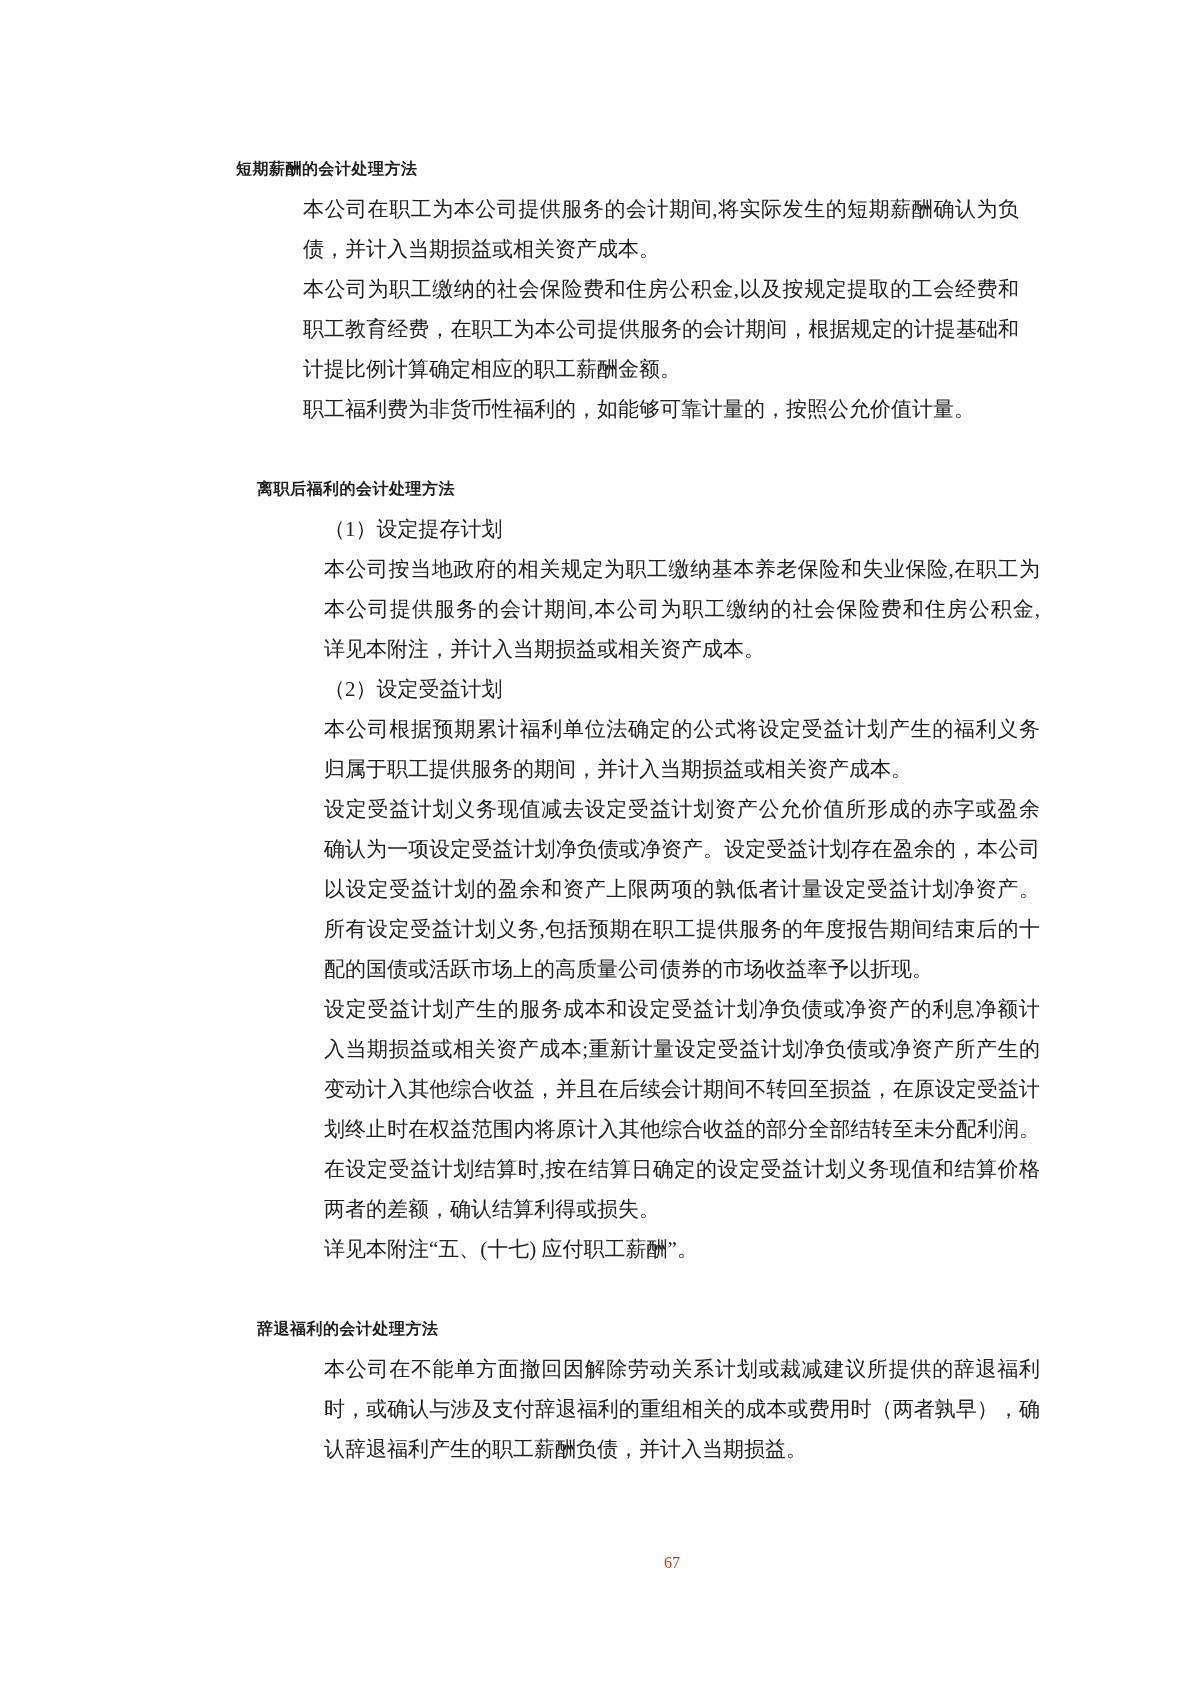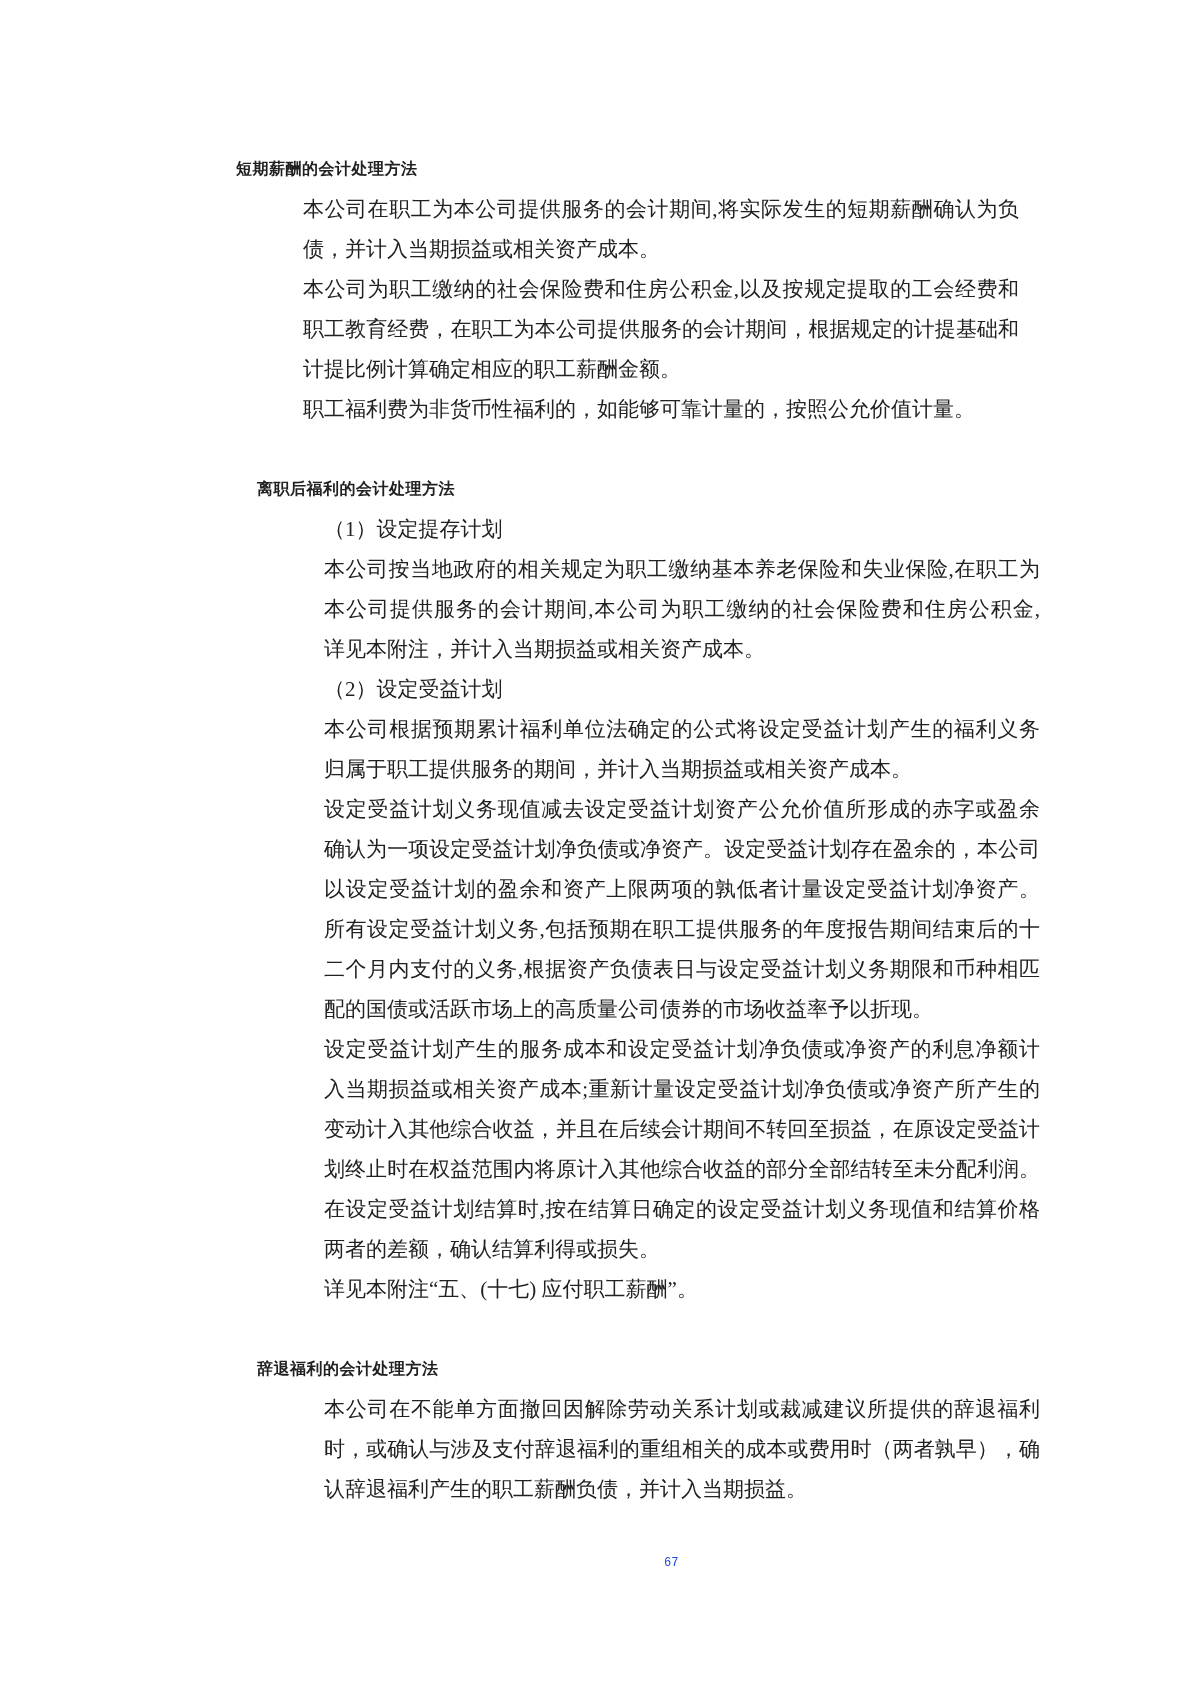--- a/index.html
+++ b/index.html
@@ -37,24 +37,24 @@
     overflow: hidden;
   }
   .text-line.j {
     text-align: justify;
     text-align-last: justify;
   }
   .page-number {
     position: absolute;
     left: 664px;
     top: 1549px;
-    font-family: Liberation Mono, monospace;
-    font-size: 12px;
+    font-family: Liberation Serif, serif;
+    font-size: 16px;
     line-height: 28px;
-    color: #1d4ed8;
+    color: #c2410c;
   }
 </style>
 </head>
 <body>
 
 <div class="doc" id="doc">
     <div class="section">
       <div class="section-heading">短期薪酬的会计处理方法</div>
       <div class="text-line j">本公司在职工为本公司提供服务的会计期间,将实际发生的短期薪酬确认为负</div>
       <div class="text-line">债，并计入当期损益或相关资产成本。</div>
@@ -69,21 +69,20 @@
       <div class="text-line j">本公司按当地政府的相关规定为职工缴纳基本养老保险和失业保险,在职工为</div>
       <div class="text-line j">本公司提供服务的会计期间,本公司为职工缴纳的社会保险费和住房公积金,</div>
       <div class="text-line">详见本附注，并计入当期损益或相关资产成本。</div>
       <div class="text-line">（2）设定受益计划</div>
       <div class="text-line j">本公司根据预期累计福利单位法确定的公式将设定受益计划产生的福利义务</div>
       <div class="text-line">归属于职工提供服务的期间，并计入当期损益或相关资产成本。</div>
       <div class="text-line j">设定受益计划义务现值减去设定受益计划资产公允价值所形成的赤字或盈余</div>
       <div class="text-line j">确认为一项设定受益计划净负债或净资产。设定受益计划存在盈余的，本公司</div>
       <div class="text-line j">以设定受益计划的盈余和资产上限两项的孰低者计量设定受益计划净资产。</div>
       <div class="text-line j">所有设定受益计划义务,包括预期在职工提供服务的年度报告期间结束后的十</div>
-      <div class="text-line j">二个月内支付的义务,根据资产负债表日与设定受益计划义务期限和币种相匹</div>
       <div class="text-line">配的国债或活跃市场上的高质量公司债券的市场收益率予以折现。</div>
       <div class="text-line j">设定受益计划产生的服务成本和设定受益计划净负债或净资产的利息净额计</div>
       <div class="text-line j">入当期损益或相关资产成本;重新计量设定受益计划净负债或净资产所产生的</div>
       <div class="text-line j">变动计入其他综合收益，并且在后续会计期间不转回至损益，在原设定受益计</div>
       <div class="text-line j">划终止时在权益范围内将原计入其他综合收益的部分全部结转至未分配利润。</div>
       <div class="text-line j">在设定受益计划结算时,按在结算日确定的设定受益计划义务现值和结算价格</div>
       <div class="text-line">两者的差额，确认结算利得或损失。</div>
       <div class="text-line">详见本附注“五、(十七) 应付职工薪酬”。</div>
     </div>
     <div class="section">

